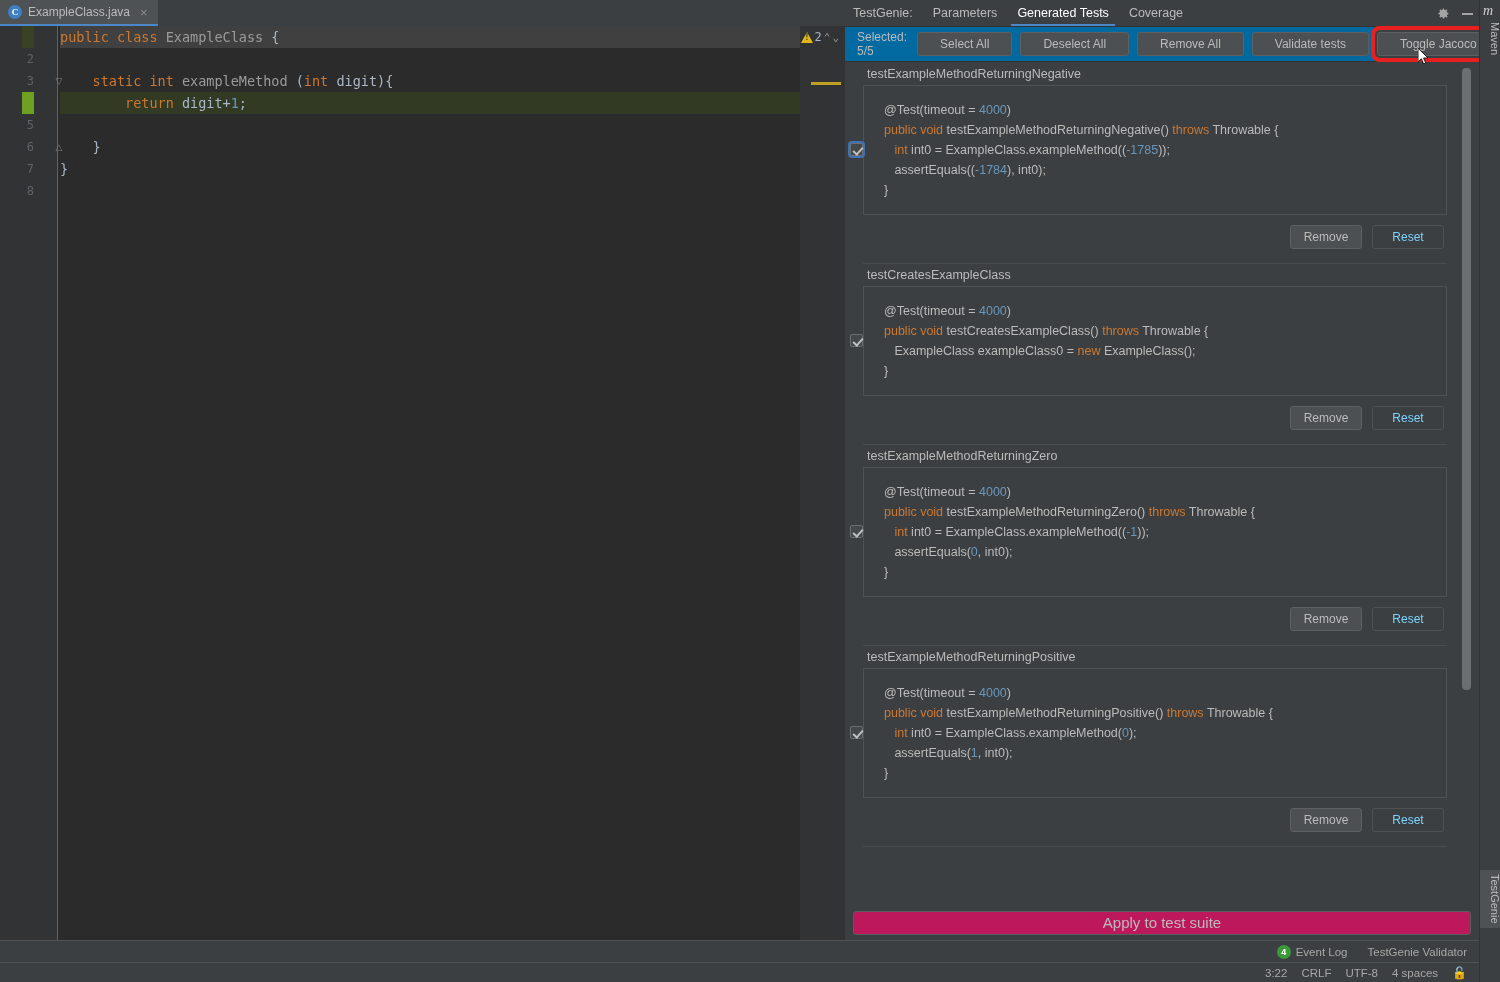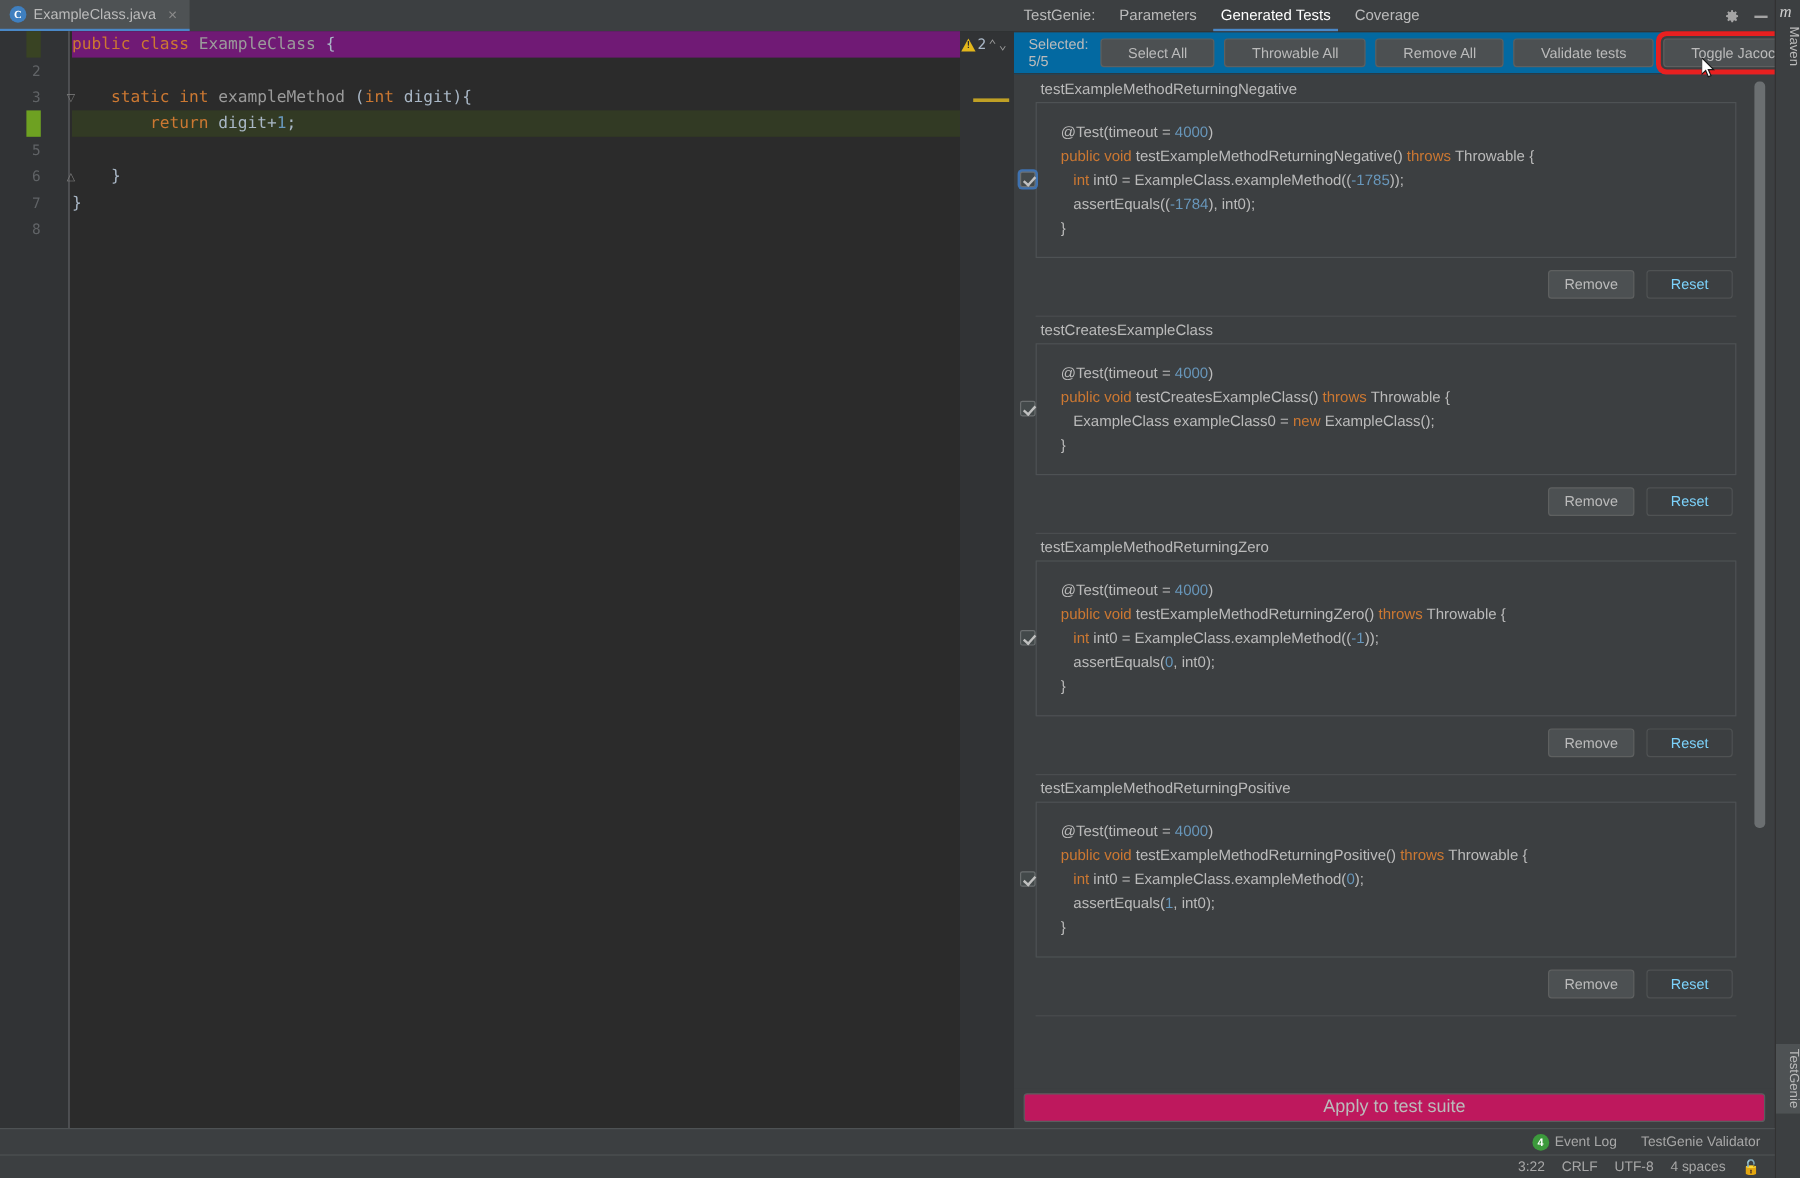--- a/index.html
+++ b/index.html
@@ -295,21 +295,21 @@
             <div class="lineno">8</div>
           </div>
 
         <div class="gut-mark" style="top:0px;background:#394323;"></div>
         <div class="gut-mark" style="top:66px;background:#6ea122;"></div>
         <div class="fold" style="top:44px;">▽</div>
         <div class="fold" style="top:110px;">△</div>
       </div>
 
       <div class="code" id="codearea">
-          <div class="cline hl" style="background: #701a75;"><span class="kw">public </span><span class="kw">class </span><span class="mth">ExampleClass </span><span class="plain">{</span></div>
+          <div class="cline hl" style="background: #404040;"><span class="kw">public </span><span class="kw">class </span><span class="mth">ExampleClass </span><span class="plain">{</span></div>
           <div class="cline">&nbsp;</div>
           <div class="cline"><span class="kw">    static </span><span class="kw">int </span><span class="mth">exampleMethod </span><span class="plain">(</span><span class="kw">int </span><span class="plain">digit</span><span class="plain">){</span></div>
           <div class="cline hl" style="background: rgb(50, 58, 36);"><span class="kw">        return </span><span class="plain">digit+</span><span class="num">1</span><span class="plain">;</span></div>
           <div class="cline">&nbsp;</div>
           <div class="cline"><span class="plain">    }</span></div>
           <div class="cline"><span class="plain">}</span></div>
           <div class="cline">&nbsp;</div>
         </div>
 
       <div class="err-strip">
@@ -338,21 +338,21 @@
             <path fill="#a4a4a4" d="M14 8.9v-1.8l-1.7-.3a4.6 4.6 0 00-.5-1.2l1-1.4-1.3-1.3-1.4 1a4.6 4.6 0 00-1.2-.5L8.6 1.7H7.1L6.8 3.4a4.6 4.6 0 00-1.2.5l-1.4-1-1.3 1.3 1 1.4c-.2.4-.4.8-.5 1.2L1.7 7.1v1.8l1.7.3c.1.4.3.8.5 1.2l-1 1.4 1.3 1.3 1.4-1c.4.2.8.4 1.2.5l.3 1.7h1.8l.3-1.7c.4-.1.8-.3 1.2-.5l1.4 1 1.3-1.3-1-1.4c.2-.4.4-.8.5-1.2L14 8.9z"></path>
           </svg>
         </span>
         <span class="minimize"></span>
       </span>
     </div>
 
     <div class="tg-toolbar">
       <span class="sel-count">Selected: 5/5</span>
       <span class="tbtn">Select All</span>
-      <span class="tbtn">Throwable All</span>
+      <span class="tbtn">Deselect All</span>
       <span class="tbtn">Remove All</span>
       <span class="tbtn">Validate tests</span>
       <span class="tbtn highlighted">Toggle Jacoco Report</span>
     </div>
 
     <div class="tg-scroll">
       <div class="tg-list" id="tglist">
           <div class="test-card">
             <div class="card-title">testExampleMethodReturningNegative</div>
             <div class="code-box">

